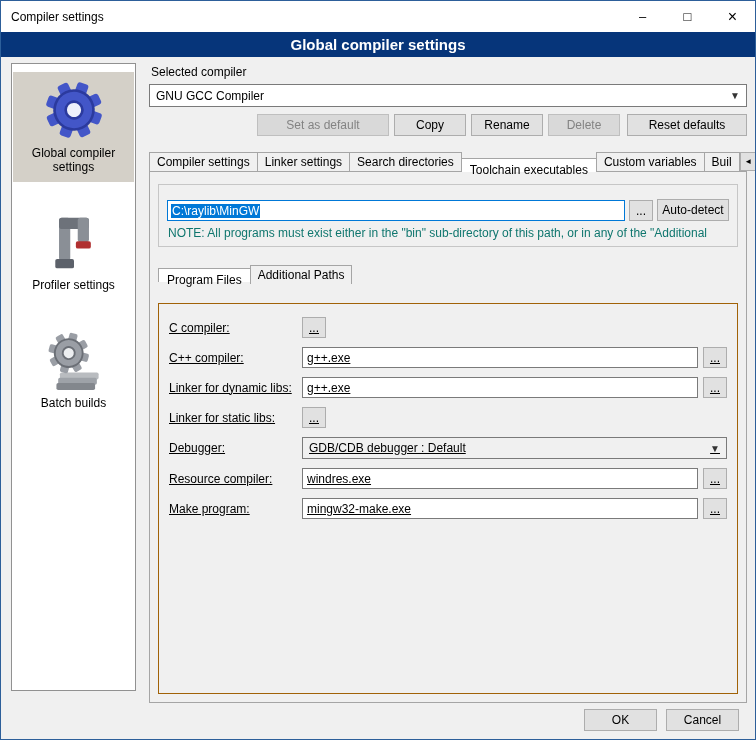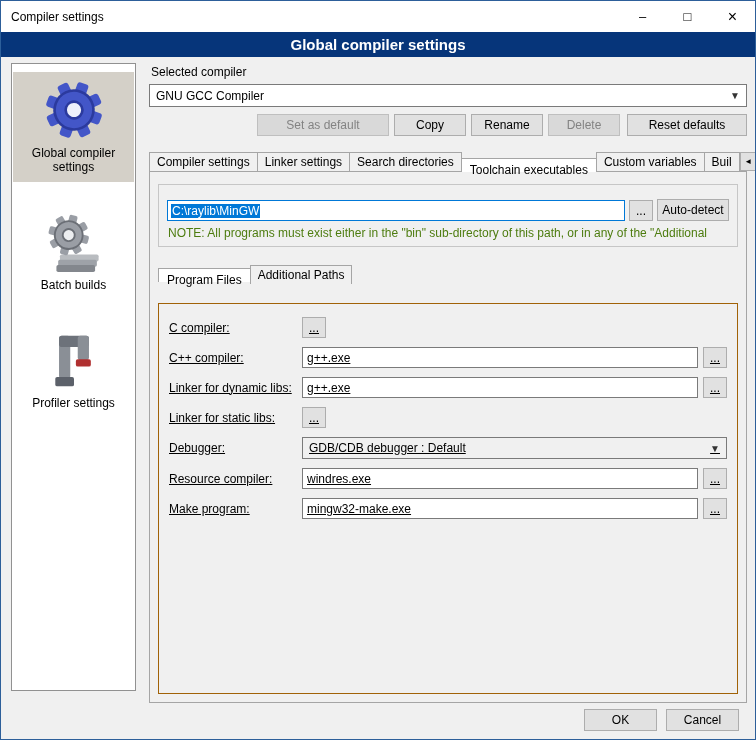--- a/index.html
+++ b/index.html
@@ -46,21 +46,21 @@
   .tabpanel { border:1px solid #a5a5a5; flex:1; display:flex; flex-direction:column; min-height:0; background:#f0f0f0; position:relative; z-index:1; }
 
   
   .group { border:1px solid #c6c6c6; margin:12px 8px 0; padding:14px 8px 6px; position:relative; }
   .group-label { position:absolute; top:-8px; left:9px; background:#f0f0f0; padding:0 3px; }
   .pathrow { display:flex; gap:4px; align-items:flex-end; }
   .pathbox { flex:1; height:21px; border:1px solid #0078d7; background:#fff; display:flex; align-items:center; padding:0 3px; overflow:hidden; white-space:nowrap; }
   .pathbox .sel { background:#0078d7; color:#fff; padding:0 1px; }
   .dots { width:24px; height:21px; background:#e1e1e1; border:1px solid #adadad; font:inherit; padding:0; }
   .autodetect { width:72px; height:22px; padding:0 4px; }
-  .note { color:#4d7c0f; margin:5px 1px 0; white-space:nowrap; overflow:hidden; }
+  .note { color:#0f766e; margin:5px 1px 0; white-space:nowrap; overflow:hidden; }
 
   
   .subtabs { display:flex; align-items:center; height:23px; margin:16px 8px 6px; }
   .fieldspanel { border:1px solid #a16207; margin:11px 8px 8px; flex:1; padding:13px 10px; position:relative; z-index:1; min-height:0;text-decoration:underline; }
   .frow { display:flex; align-items:center; gap:5px; margin-bottom:9px; }
   .flabel { width:128px; flex:none; }
   .tb { flex:1; height:21px; border:1px solid #7a7a7a; padding:0 4px; font:inherit; background:#fff; }
 
   
   .okbtn { position:absolute; top:708px; right:98px; width:73px; }
@@ -88,20 +88,30 @@
             <rect x="-6.5" y="-32" width="13" height="64" rx="3"></rect>
             <rect x="-6.5" y="-32" width="13" height="64" rx="3" transform="rotate(45)"></rect>
             <rect x="-6.5" y="-32" width="13" height="64" rx="3" transform="rotate(90)"></rect>
             <rect x="-6.5" y="-32" width="13" height="64" rx="3" transform="rotate(135)"></rect>
           </g>
           <circle r="22" fill="#4356c8" stroke="#2b3a9e" stroke-width="3"></circle>
           <circle r="9.5" fill="#eef0fb" stroke="#2b3a9e" stroke-width="3"></circle>
         </g>
       </svg>
       <span>Global compiler settings</span>
+    </div>
+    <div class="side-item">
+      <svg width="56" height="58" viewBox="0 0 56 62">
+        <rect x="12" y="4" width="12" height="46" rx="3" fill="#8a8f96"></rect>
+        <rect x="12" y="4" width="32" height="12" rx="3" fill="#6d727a"></rect>
+        <rect x="32" y="4" width="12" height="26" rx="3" fill="#8a8f96"></rect>
+        <rect x="30" y="29" width="16" height="8" rx="2" fill="#b03030"></rect>
+        <rect x="8" y="48" width="20" height="10" rx="2" fill="#5c616a"></rect>
+      </svg>
+      <span>Profiler settings</span>
     </div>
     <div class="side-item">
       <svg width="60" height="58" viewBox="-34 -30 68 66">
         <g transform="translate(6,14)">
           <rect x="-22" y="2" width="44" height="8" rx="2" fill="#b9bcc0"></rect>
           <rect x="-24" y="8" width="44" height="8" rx="2" fill="#9ea2a8"></rect>
           <rect x="-26" y="14" width="44" height="8" rx="2" fill="#83878d"></rect>
         </g>
         <g transform="translate(-6,-6) scale(0.72) rotate(15)">
           <g fill="#9a9ea5">
@@ -109,30 +119,20 @@
             <rect x="-6.5" y="-32" width="13" height="64" rx="3" transform="rotate(45)"></rect>
             <rect x="-6.5" y="-32" width="13" height="64" rx="3" transform="rotate(90)"></rect>
             <rect x="-6.5" y="-32" width="13" height="64" rx="3" transform="rotate(135)"></rect>
           </g>
           <circle r="22" fill="#9a9ea5" stroke="#6b6f76" stroke-width="3"></circle>
           <circle r="9.5" fill="#eceef0" stroke="#6b6f76" stroke-width="3"></circle>
         </g>
       </svg>
       <span>Batch builds</span>
     </div>
-    <div class="side-item">
-      <svg width="56" height="58" viewBox="0 0 56 62">
-        <rect x="12" y="4" width="12" height="46" rx="3" fill="#8a8f96"></rect>
-        <rect x="12" y="4" width="32" height="12" rx="3" fill="#6d727a"></rect>
-        <rect x="32" y="4" width="12" height="26" rx="3" fill="#8a8f96"></rect>
-        <rect x="30" y="29" width="16" height="8" rx="2" fill="#b03030"></rect>
-        <rect x="8" y="48" width="20" height="10" rx="2" fill="#5c616a"></rect>
-      </svg>
-      <span>Profiler settings</span>
-    </div>
   </div>
 
   <div class="main">
     <div class="lbl">Selected compiler</div>
 
     <div class="combo">
       <span class="val">GNU GCC Compiler</span>
       <span class="chev">▼</span>
     </div>
 

